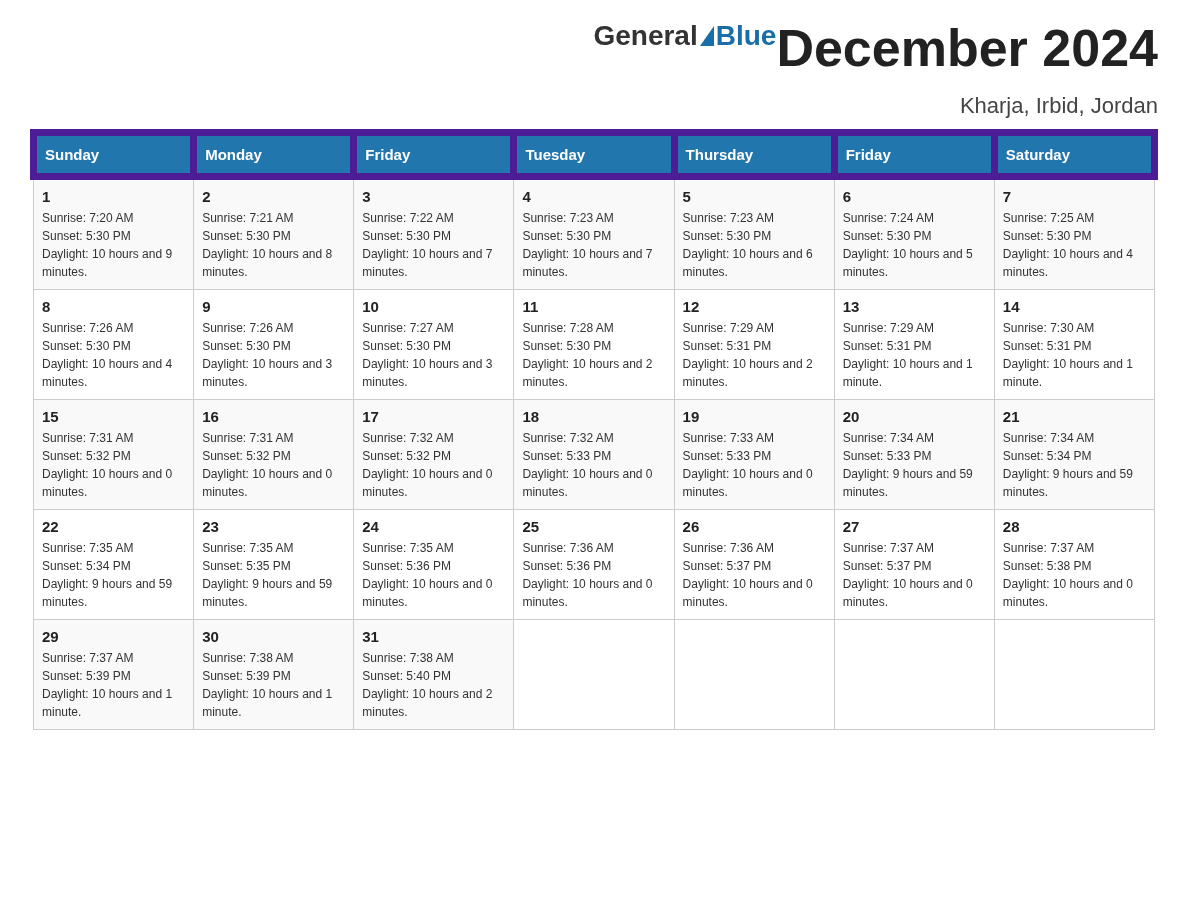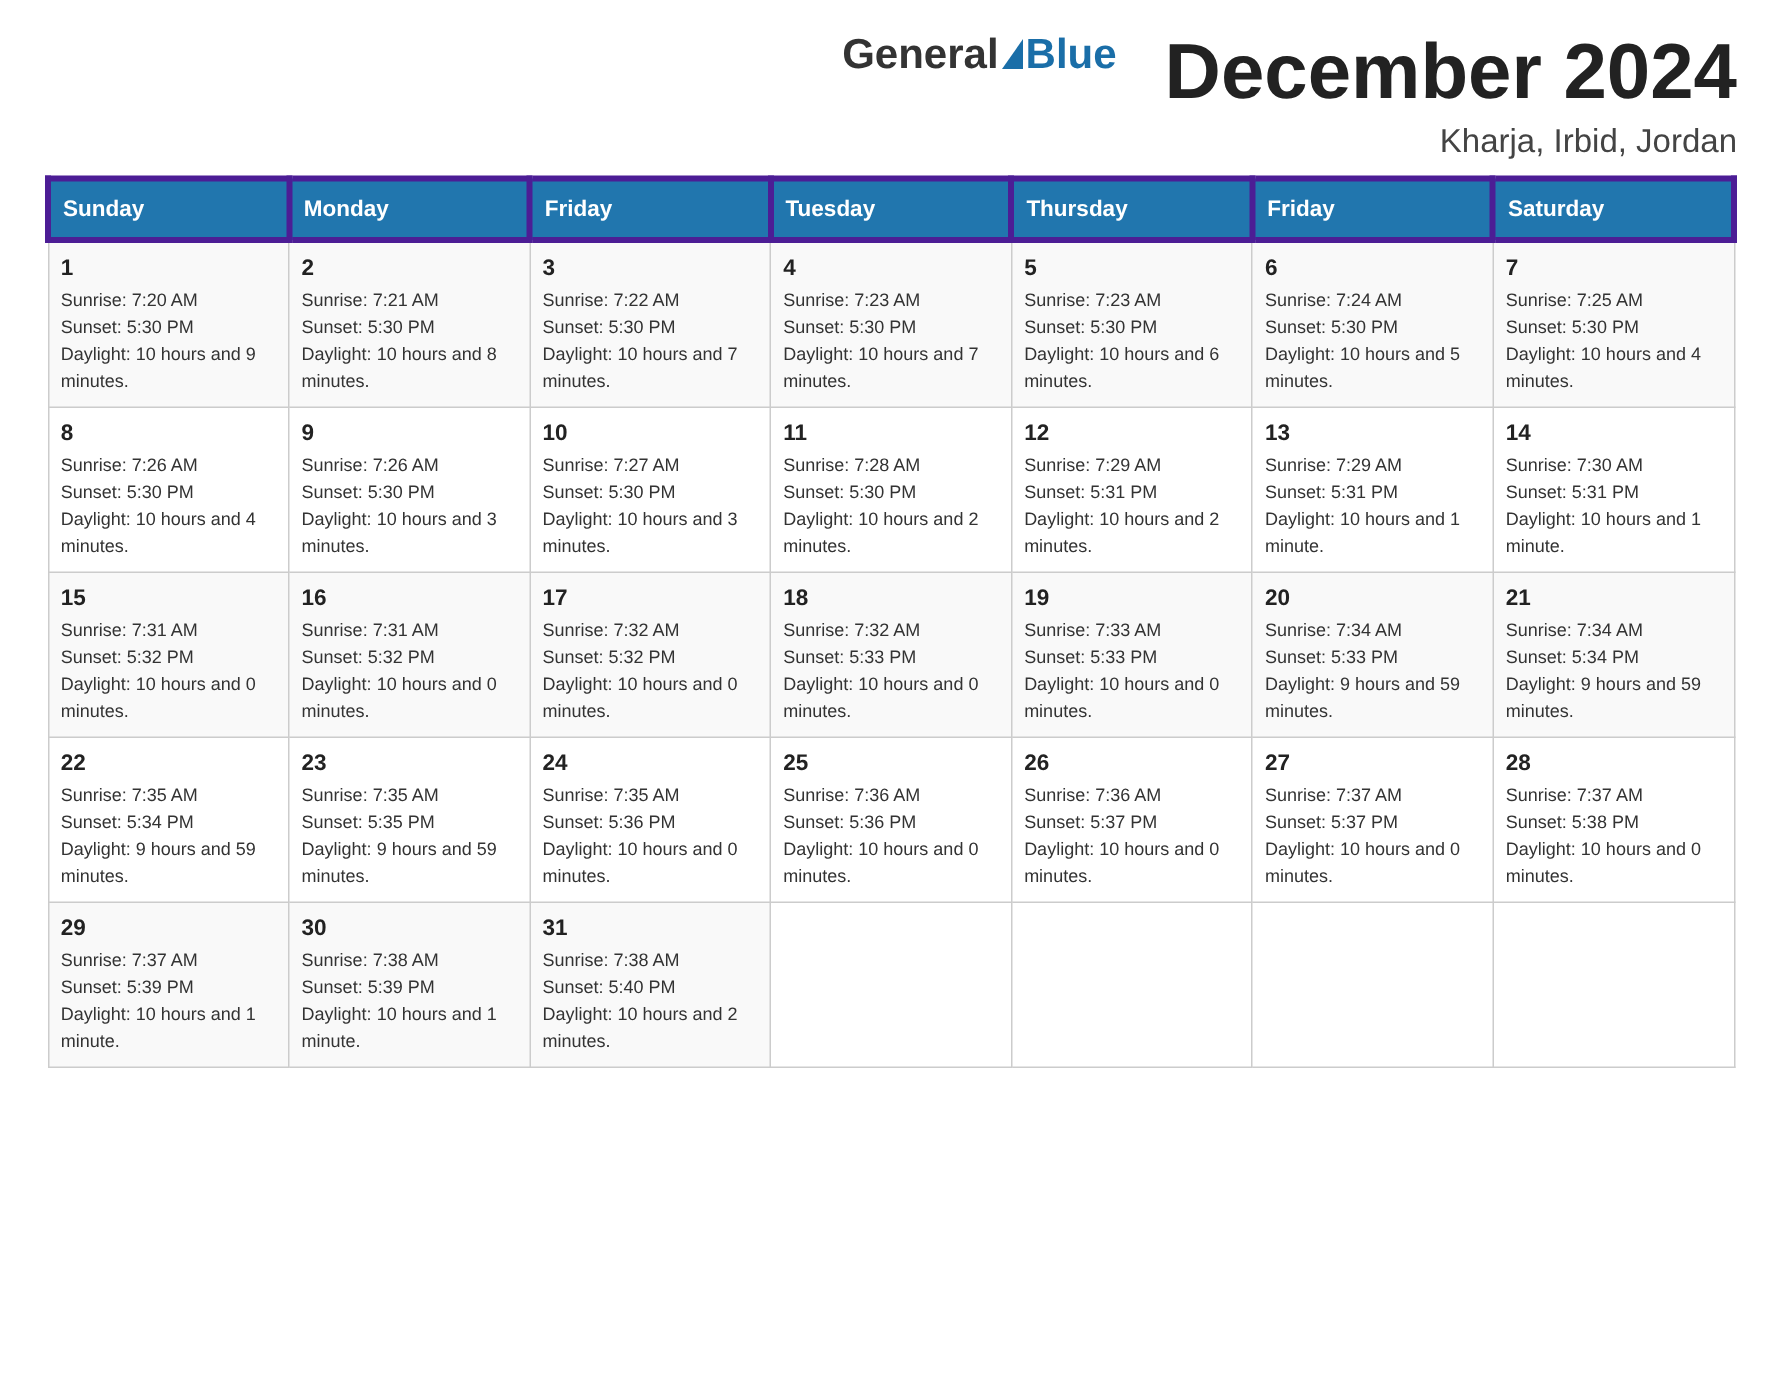--- a/index.html
+++ b/index.html
@@ -44,40 +44,39 @@
       font-weight: bold;
     }
     .title-section {
       text-align: right;
     }
     .month-year {
       font-size: 52px;
       font-weight: bold;
       color: #222;
       line-height: 1.1;
-      margin-left: 32px;
     }
     .location {
       font-size: 22px;
       color: #444;
-      margin-top: 4px;
+      margin-top: 16px;
     }
     .calendar-table {
       width: 100%;
       border-collapse: collapse;
       margin-top: 10px;
     }
     .calendar-table thead tr th {
       background-color: #2176ae;
       color: #fff;
       font-size: 15px;
       font-weight: bold;
       padding: 10px 8px;
       text-align: left;
-      border: 4px solid #4c1d95;
+      border: 7px solid #4c1d95;
     }
     .calendar-table tbody tr td {
       vertical-align: top;
       border: 1px solid #ccc;
       padding: 8px;
       width: 14.28%;
       min-height: 100px;
       font-size: 12.5px;
       color: #222;
       background: #fff;

